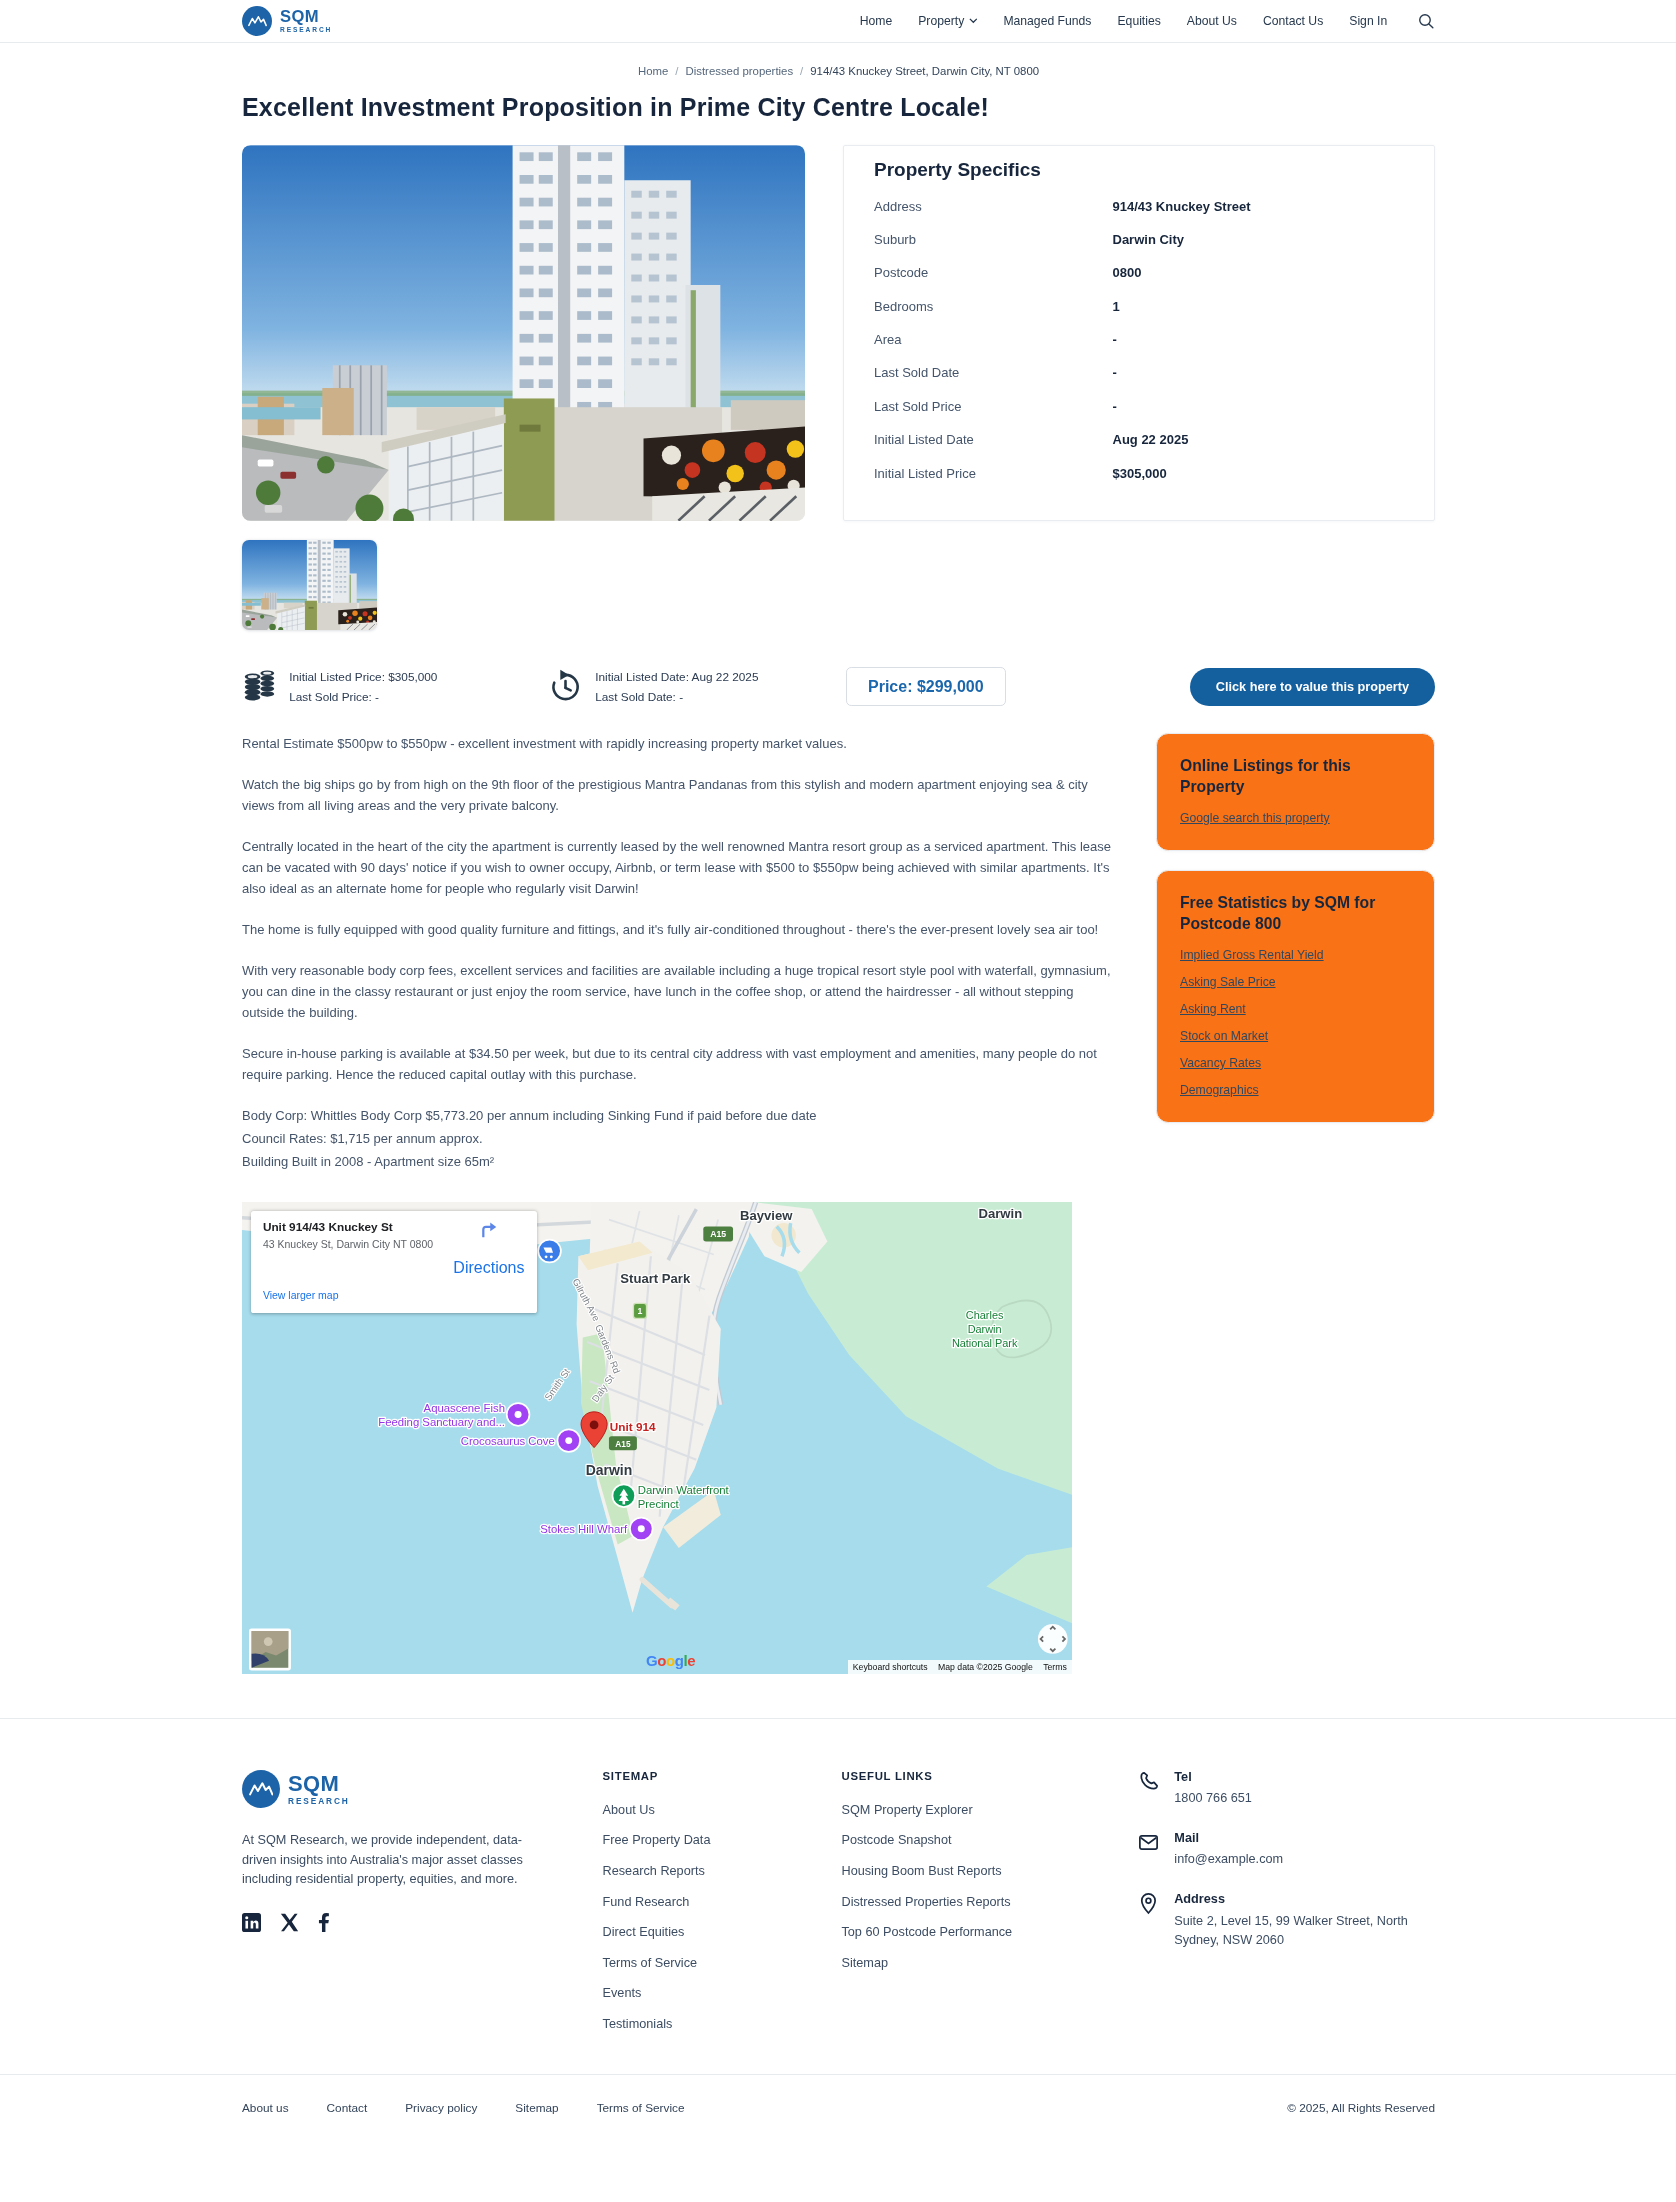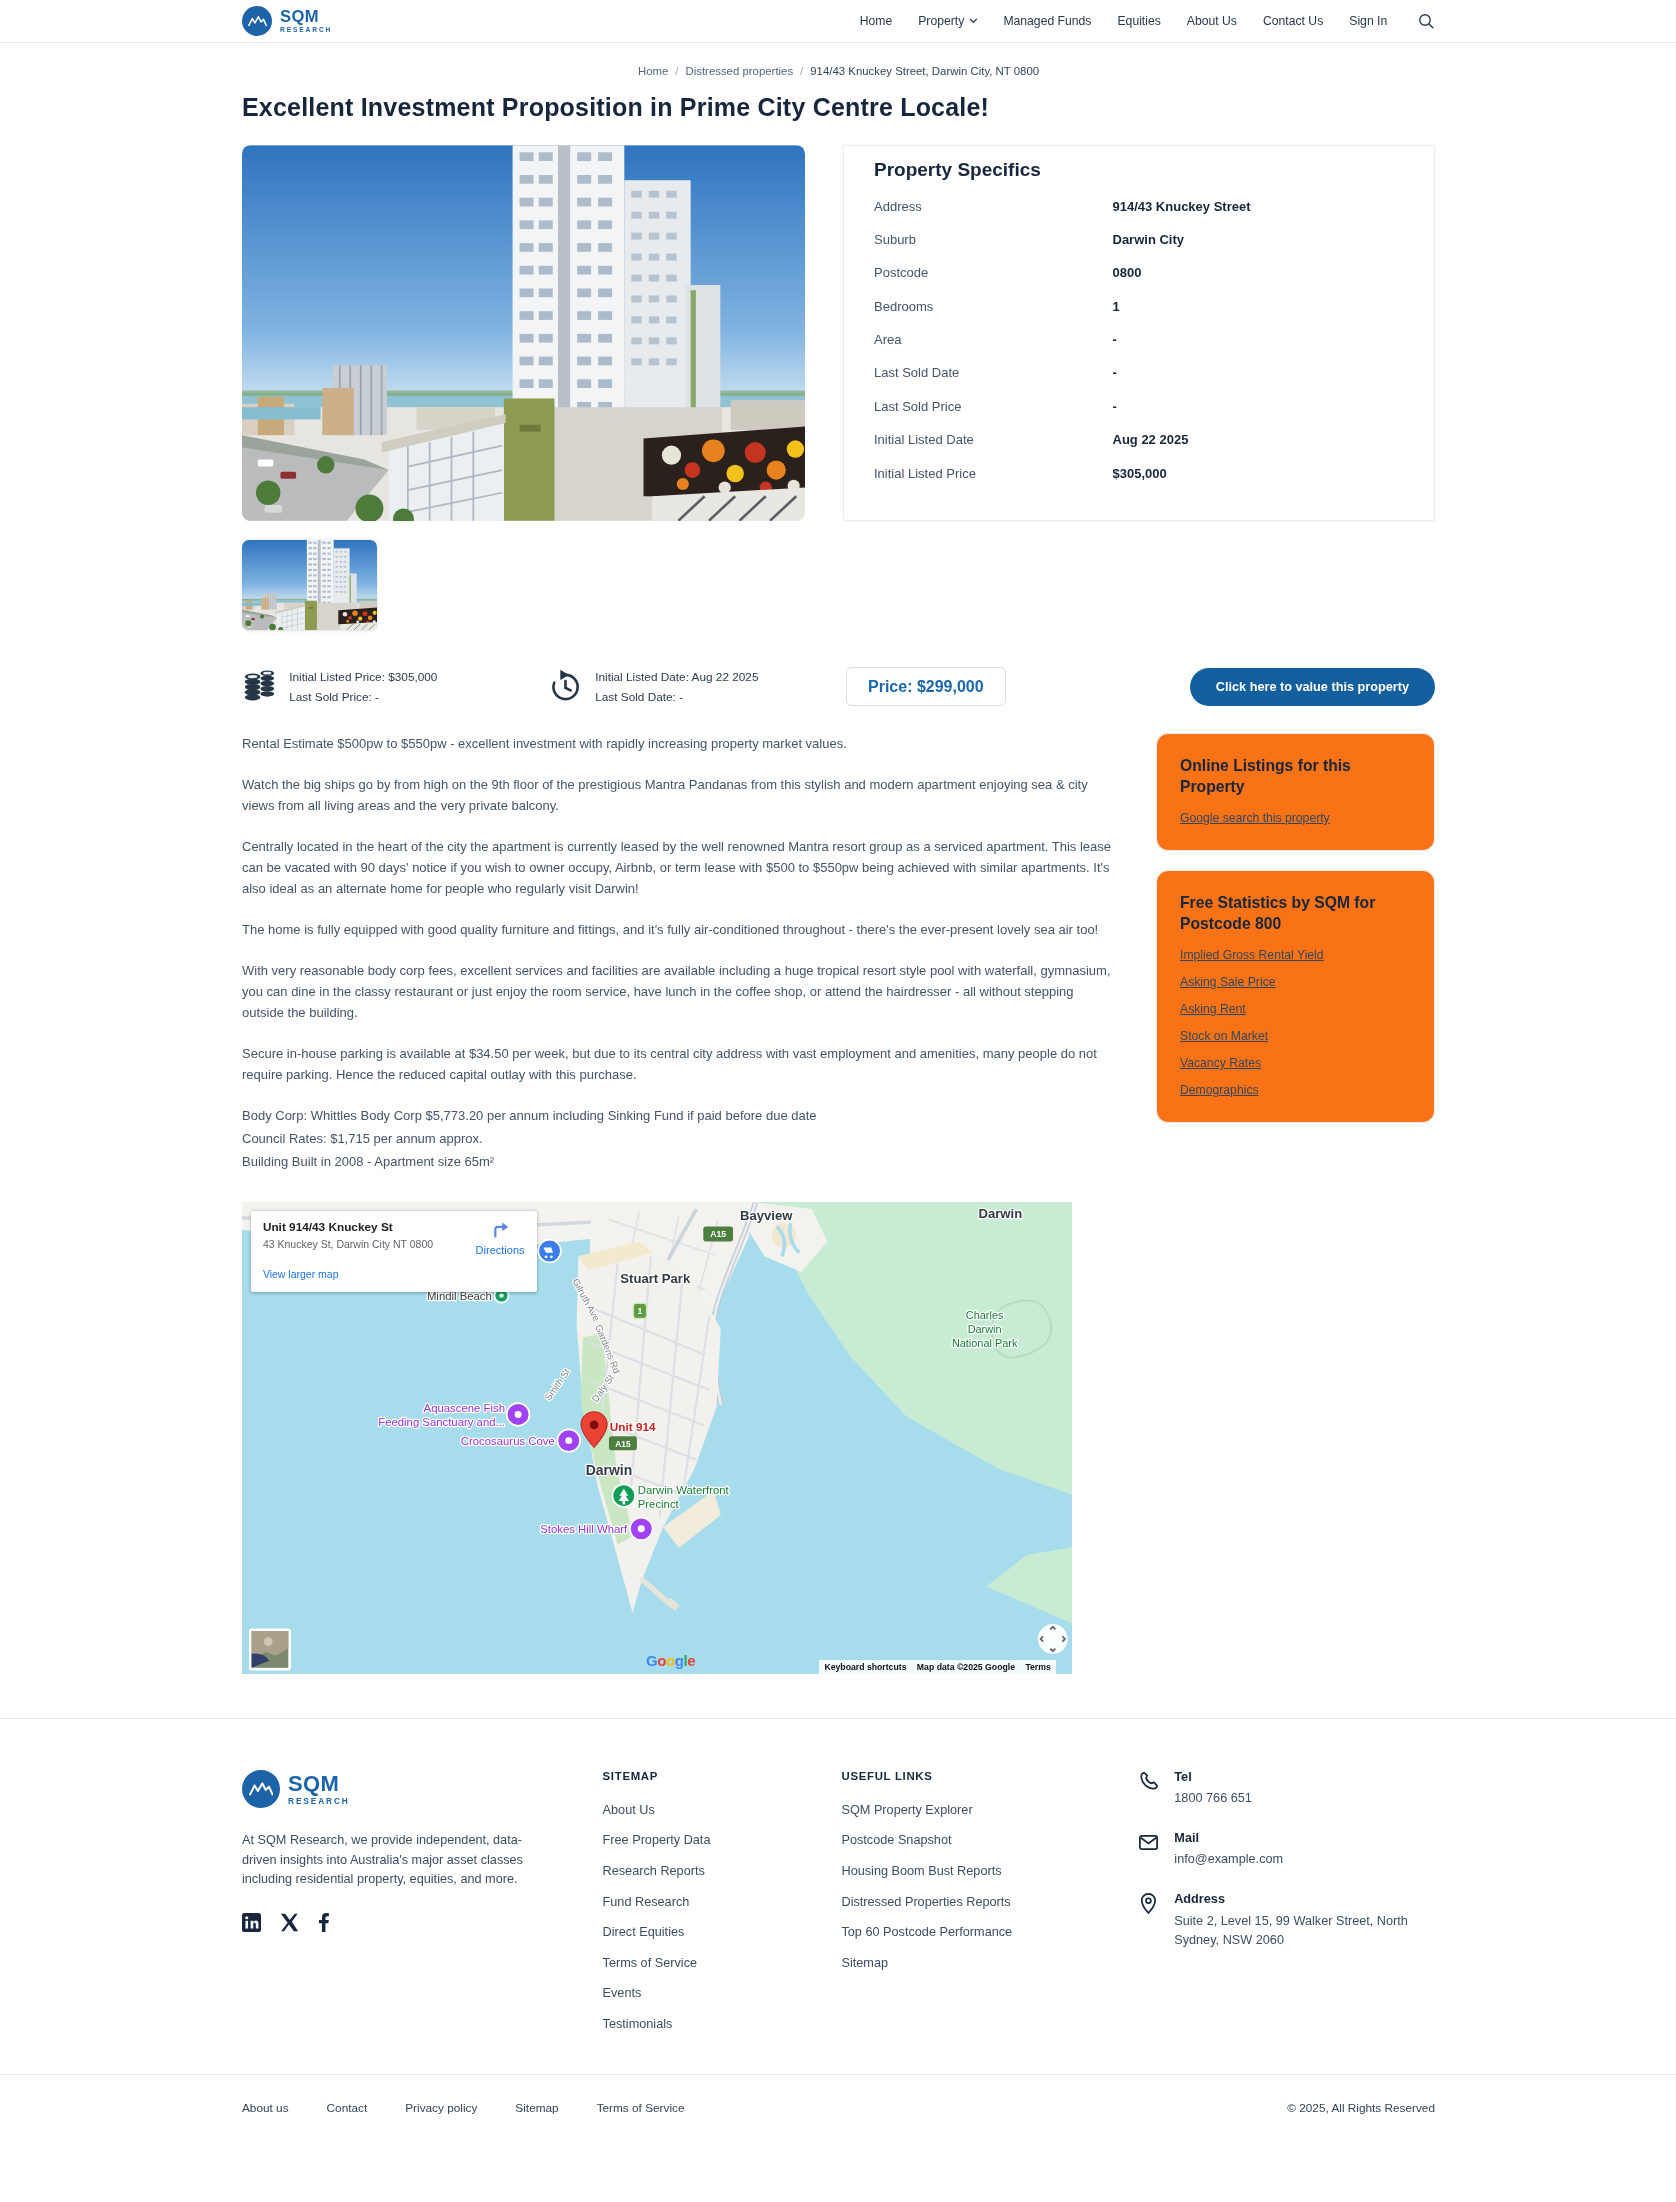--- a/index.html
+++ b/index.html
@@ -64,23 +64,23 @@
   .side-link:last-child { margin-bottom:3.5px; }
 
   
   .map-wrap { position:relative; width:830px; height:472px; margin-top:30px; overflow:hidden; background:#a6dcEB; }
   .map-wrap svg.map-base { position:absolute; left:0; top:0; }
   .map-infocard { position:absolute; left:8.7px; top:8.7px; width:286px; background:#fff; border-radius:2.6px; box-shadow:0 0.9px 3.5px rgba(0,0,0,.3); padding:9.6px 12.2px 10.5px; z-index:5; }
   .mi-grid { display:flex; justify-content:space-between; }
   .mi-title { font-size:11.8px; font-weight:700; color:#202124; }
   .mi-addr { font-size:10.5px; color:#5f6368; margin-top:3.5px; width:175px; }
   .mi-directions { text-align:center; cursor:pointer; }
-  .mi-directions span { display:block; color:#1a73e8; font-size:11px; margin-top:2px; }
+  .mi-directions span { display:block; color:#1a73e8; font-size:16px; margin-top:17px; }
   .mi-viewlarger { display:inline-block; margin-top:12.2px; color:#1a73e8; font-size:10.5px; cursor:pointer; }
-  .map-attrib { position:absolute; right:16px; bottom:0; display:flex; z-index:4;font-weight:bold; }
+  .map-attrib { position:absolute; right:0; bottom:0; display:flex; z-index:4; }
   .map-attrib span { background:rgba(255,255,255,.85); color:#111; font-size:8.7px; padding:1.7px 5.2px; cursor:pointer; }
   .google-logo { position:absolute; left:404px; bottom:5.2px; z-index:4; font-size:15px; font-weight:700; letter-spacing:-0.4px; }
   .google-logo b { font-weight:700; }
   .mlabel { paint-order:stroke; stroke:#ffffff; stroke-width:3px; stroke-linejoin:round; fill:#3c4043; font-family:"Liberation Sans",sans-serif; }
   .mlabel.poi-purple { fill:#9334e6; }
   .mlabel.poi-green { fill:#188038; }
   .mlabel.poi-red { fill:#c5221f; }
   .mlabel.street { fill:#80868b; stroke-width:2.5px; }
   .mlabel.city { fill:#333b42; }
 

